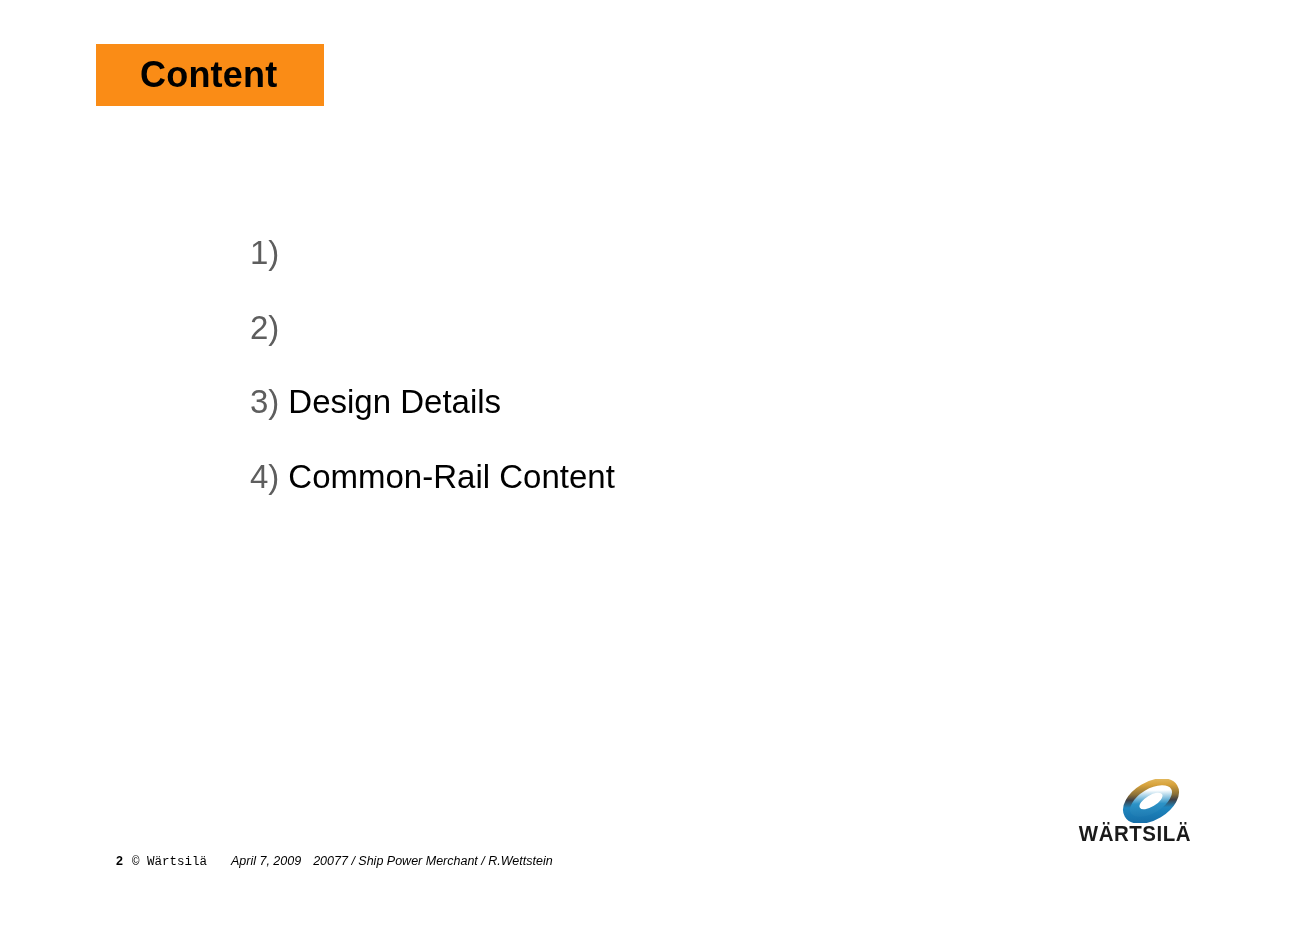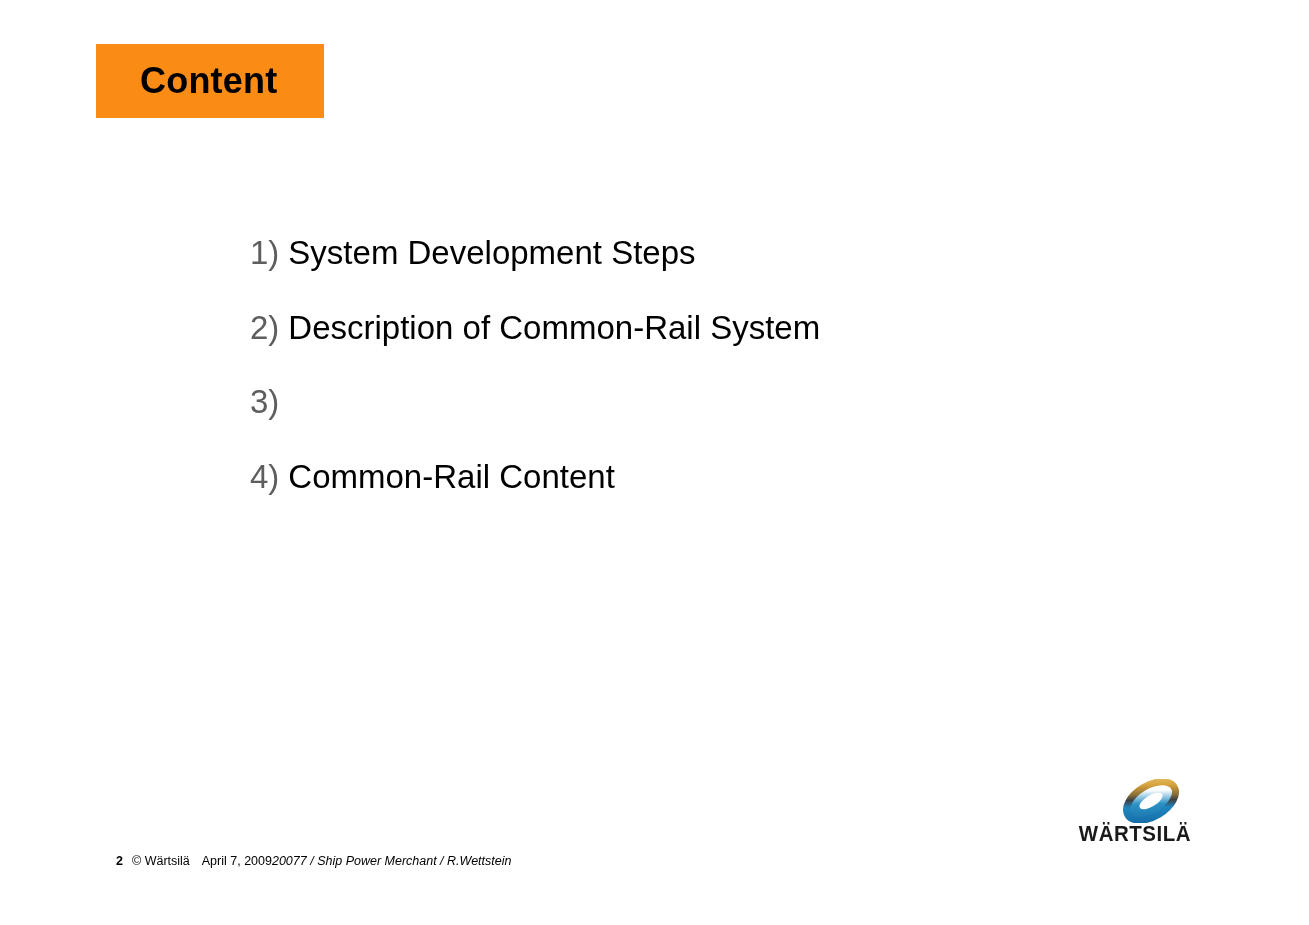--- a/index.html
+++ b/index.html
@@ -23,21 +23,21 @@
     height: 925px;
     background: #ffffff;
   }
 
   
   .title-banner {
     position: absolute;
     left: 96px;
     top: 44px;
     width: 228px;
-    height: 74px;
+    height: 62px;
     background: #FA8C16;
     display: flex;
     align-items: center;
   }
   .title-text {
     margin-left: 44px;
     font-size: 36px;
     font-weight: bold;
     color: #000000;
     letter-spacing: 0.2px;
@@ -80,24 +80,27 @@
     white-space: nowrap;
     color: #000000;
   }
   .footer-page {
     font-size: 12.5px;
     font-weight: bold;
     margin-right: 9px;
   }
   .footer-copyright {
     font-size: 12.5px;
+    margin-right: 24px;
+    font-family: Liberation Mono, monospace;
+  }
+  .footer-date {
+    font-size: 12.5px;
     margin-right: 12px;
-  }
-  .footer-date {
-    font-size: 12.5px;
+    font-style: italic;
   }
   .footer-meta {
     font-size: 12.5px;
     font-style: italic;
   }
 
   
   .logo {
     position: absolute;
     left: 1072px;
@@ -133,30 +136,29 @@
 <div class="slide">
 
   <div class="title-banner">
     <span class="title-text">Content</span>
   </div>
 
   <div class="agenda">
 
     <div class="agenda-item">
       <span class="agenda-num">1)</span>
-      <span class="agenda-label">System Development Steps</span>
     </div>
 
     <div class="agenda-item">
       <span class="agenda-num">2)</span>
-      <span class="agenda-label">Description of Common-Rail System</span>
     </div>
 
     <div class="agenda-item">
       <span class="agenda-num">3)</span>
+      <span class="agenda-label">Design Details</span>
     </div>
 
     <div class="agenda-item">
       <span class="agenda-num">4)</span>
       <span class="agenda-label">Common-Rail Content</span>
     </div>
 
   </div>
 
   <div class="footer">

